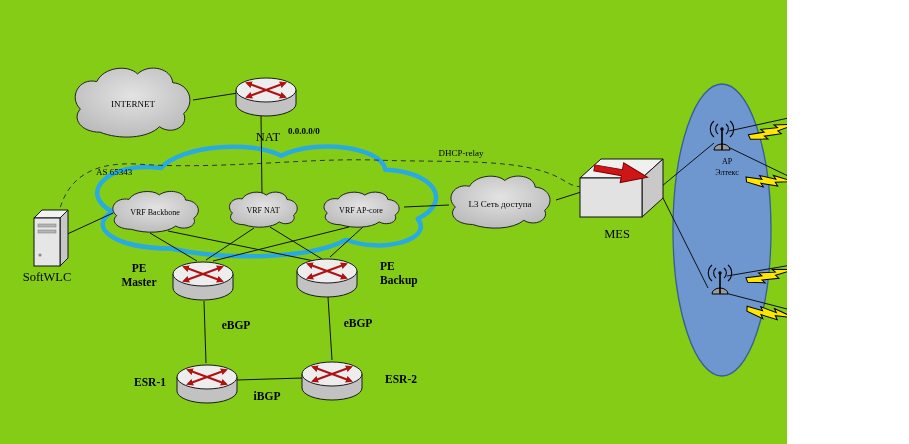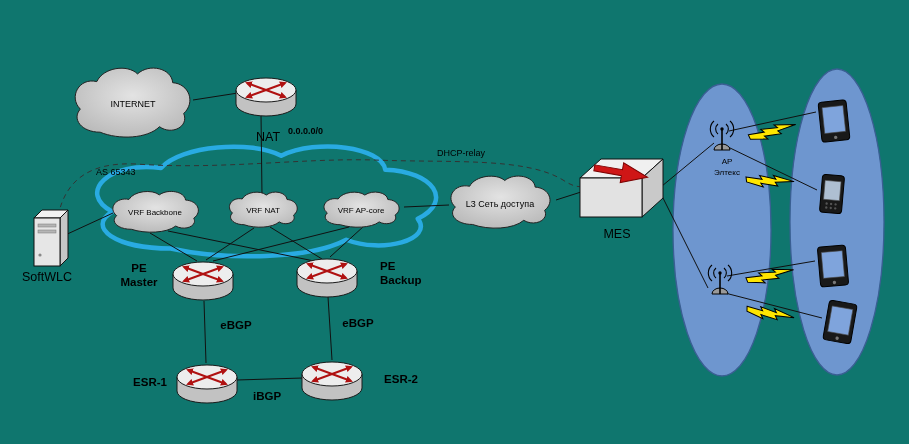--- a/index.html
+++ b/index.html
@@ -1,20 +1,20 @@
 <!DOCTYPE html>
 <html><head>
 <meta charset="utf-8">
 <style>
   html,body{margin:0;padding:0;background:#ffffff;}
   .canvas{
     position:relative;
-    width:909px;height:444px;
-    background:#0f766e;
-    font-family:Liberation Sans, sans-serif;
+    width:787px;height:444px;
+    background:#84cc16;
+    font-family:Liberation Serif, serif;
     overflow:hidden;
   }
   svg text{fill:#000000;}
   .t8 {font-size:8px;}
   .t9 {font-size:9px;}
   .t9b{font-size:9px;font-weight:bold;}
   .t12{font-size:12.5px;}
   .t11b{font-size:11.5px;font-weight:bold;}
   .mid{text-anchor:middle;}
 </style>

